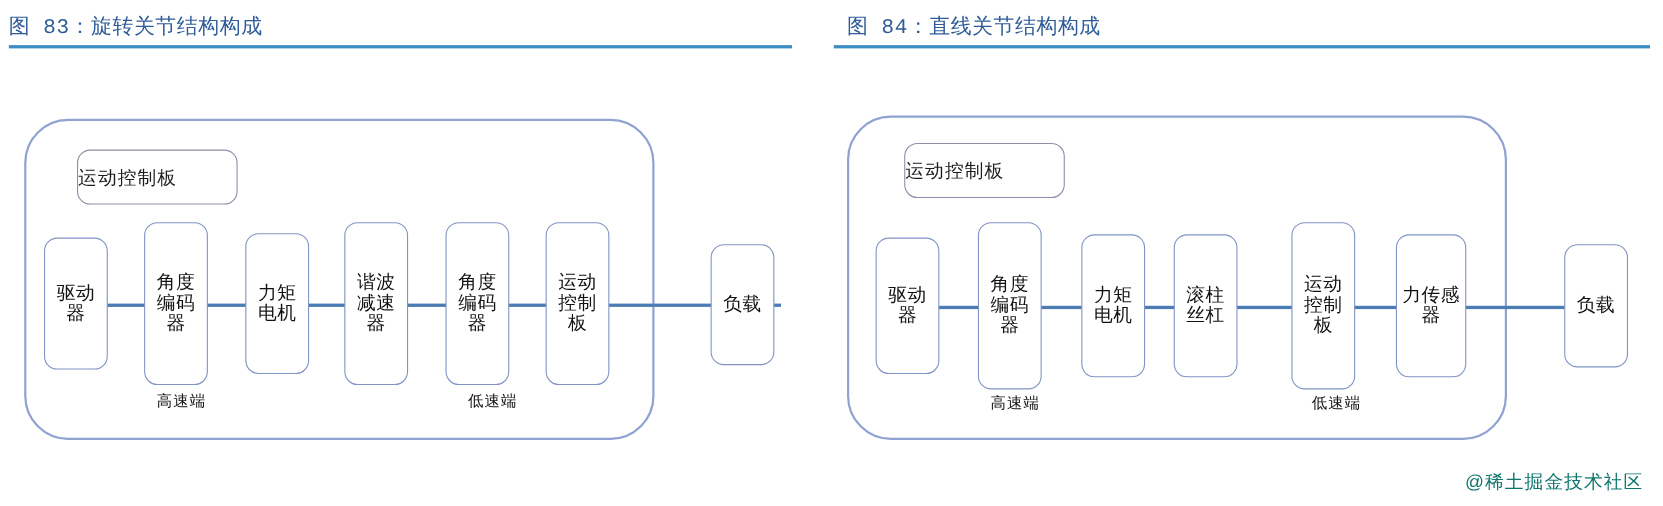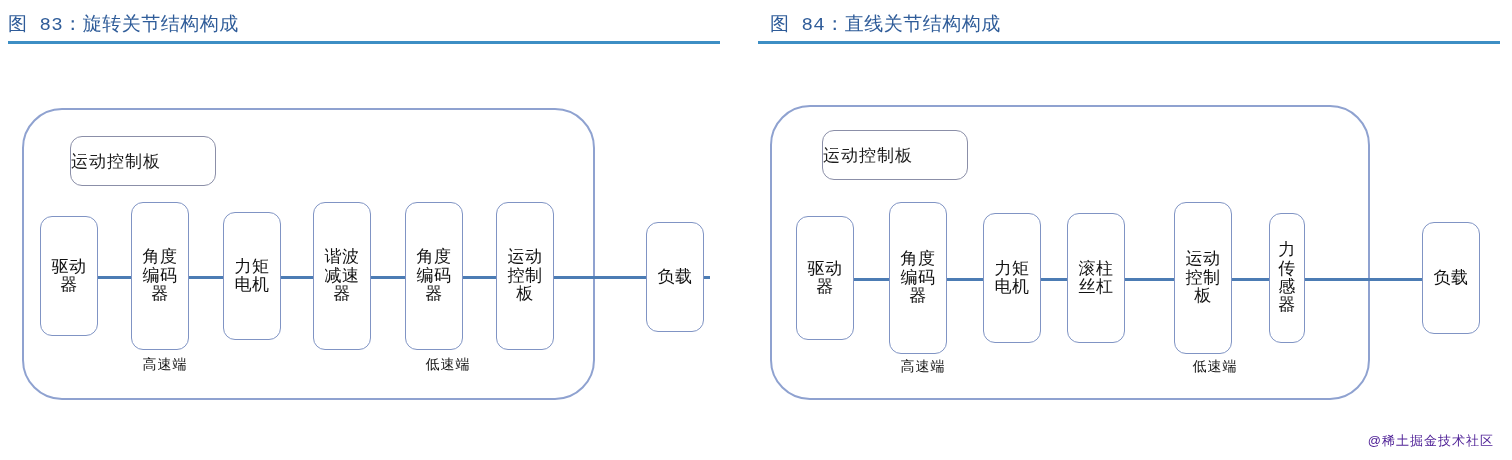--- a/index.html
+++ b/index.html
@@ -125,22 +125,22 @@
     letter-spacing: 1px;
     white-space: nowrap;
     text-align: center;
   }
 
   
   .watermark {
     position: absolute;
     right: 18px;
     bottom: 10px;
-    font-size: 13px;
-    color: #4c1d95;
+    font-size: 17px;
+    color: #0f766e;
     letter-spacing: 1px;
     white-space: nowrap;
     user-select: none;
   }
 </style>
 </head>
 <body>
 
 <section class="panel left">
 
@@ -228,21 +228,21 @@
     </div>
 
     <div class="node" style="left:311px; top:213px; width:58px; height:130px;">
       <span class="node-label">滚柱丝杠</span>
     </div>
 
     <div class="node" style="left:418px; top:202px; width:58px; height:152px;">
       <span class="node-label">运动控制板</span>
     </div>
 
-    <div class="node" style="left:513px; top:213px; width:36px; height:130px;">
+    <div class="node" style="left:513px; top:213px; width:64px; height:130px;">
       <span class="node-label">力传感器</span>
     </div>
 
     <div class="node" style="left:666px; top:222px; width:58px; height:112px;">
       <span class="node-label">负载</span>
     </div>
 
     <div class="end-label" style="left:122px; top:358px; width:90px;">高速端</div>
 
     <div class="end-label" style="left:414px; top:358px; width:90px;">低速端</div>

